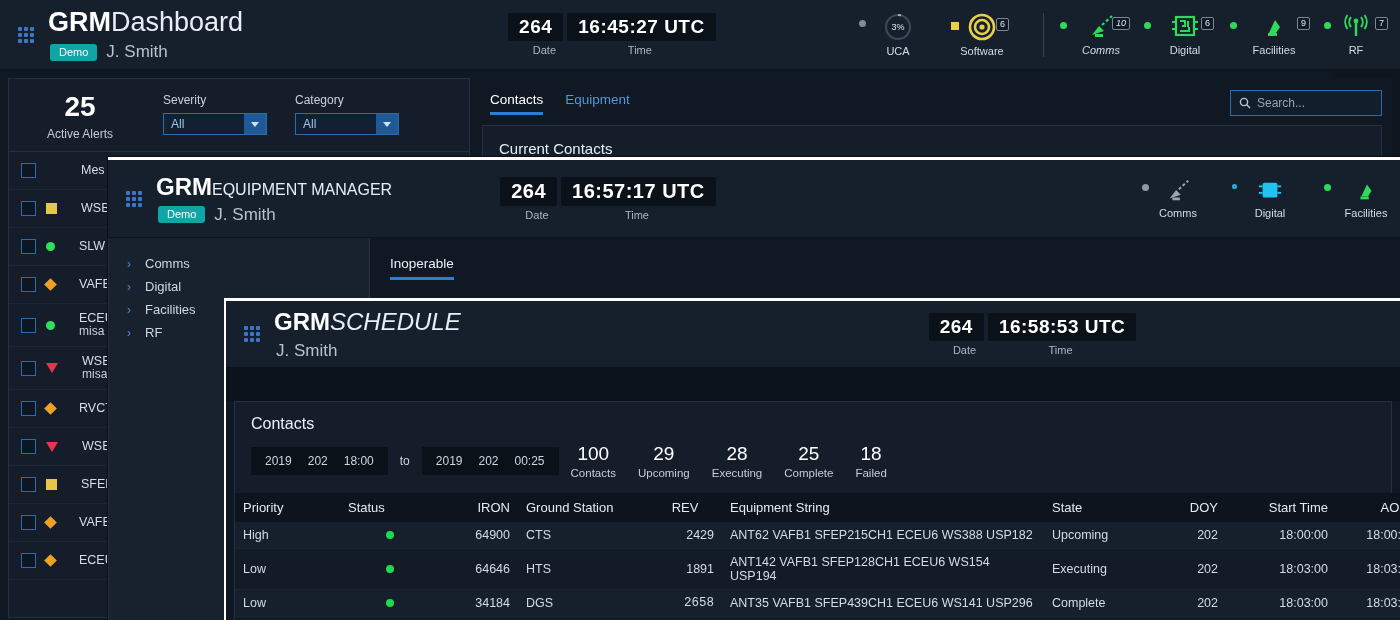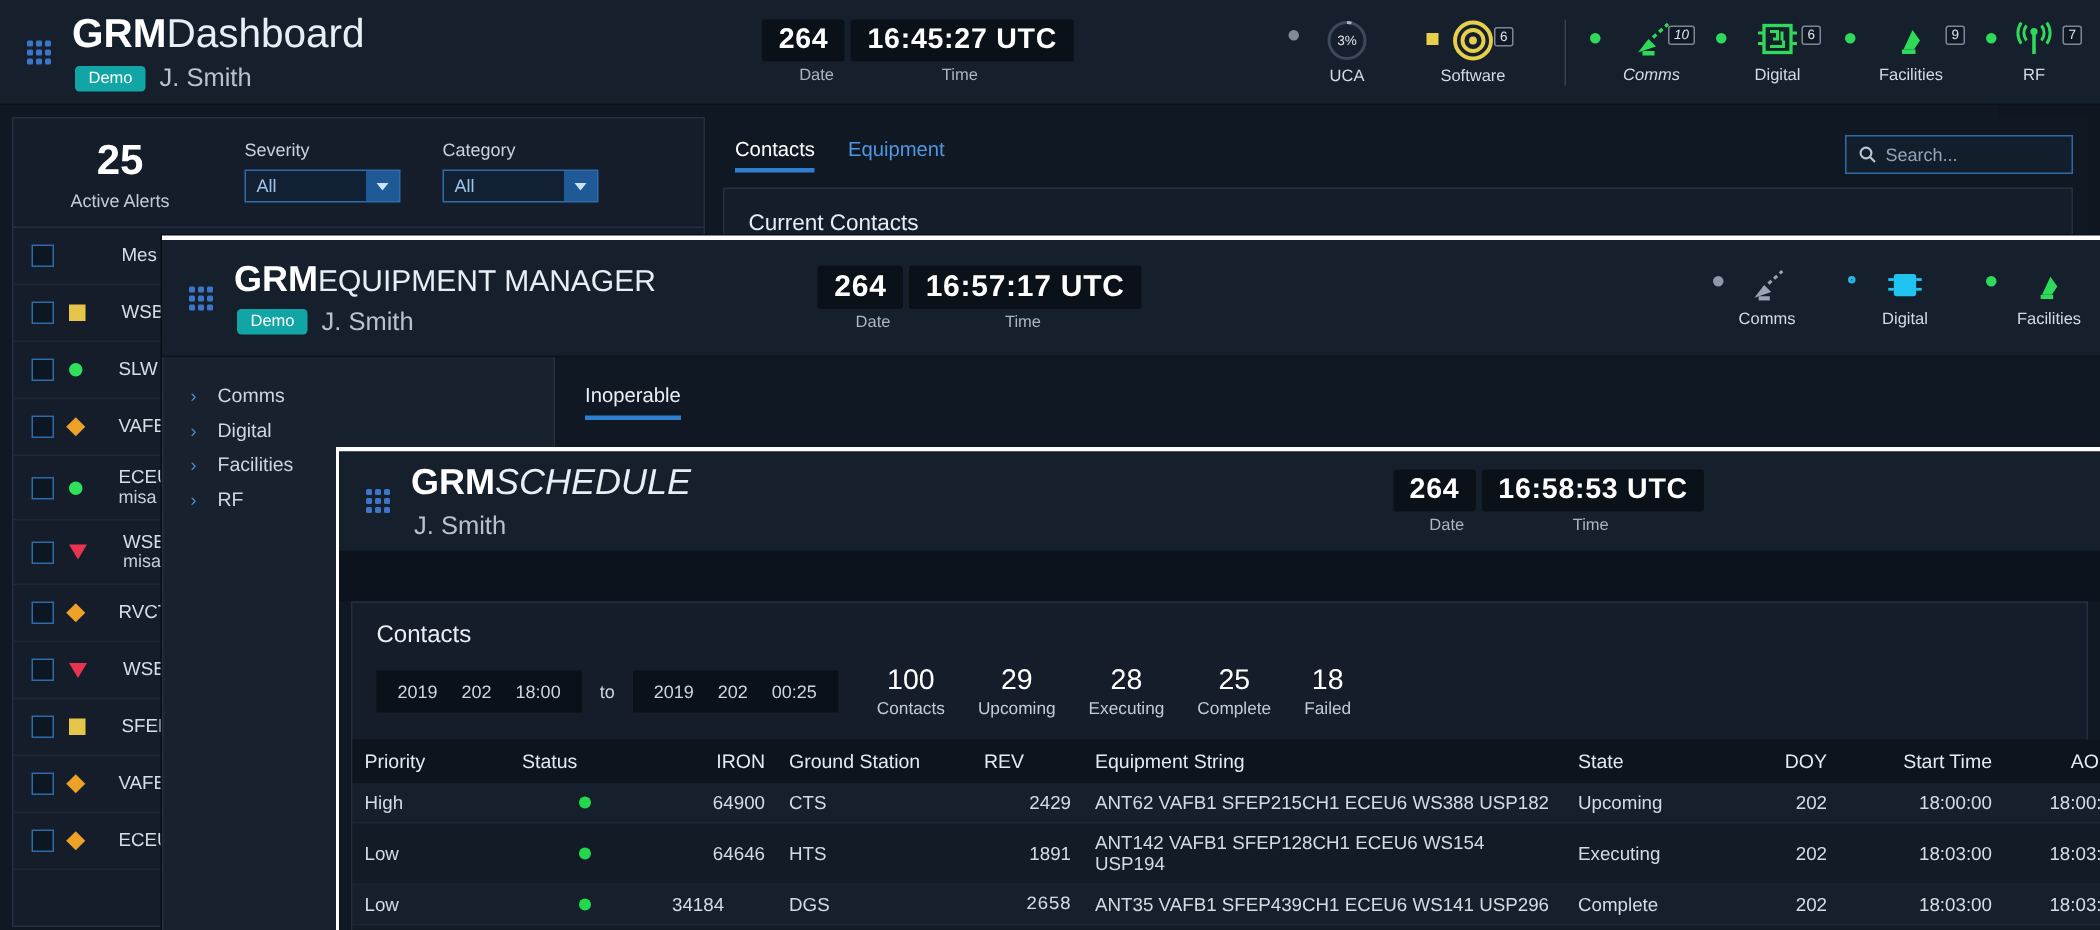--- a/index.html
+++ b/index.html
@@ -121,21 +121,21 @@
   
   #sched { left: 224px; top: 298px; width: 1176px; height: 322px; border-top: 3px solid #ffffff; border-left: 2px solid #ffffff; }
   #sched .hdr { height: 66px; padding: 0 18px; border-bottom: none; }
   #sched-strip { height: 34px; background: #0c131c; }
   #sched-body { background: #101823; padding: 0 8px; }
   .sched-card { background: #141d29; border: 1px solid #233042; border-bottom: none; }
   .sched-title { font-size: 16px; color: #eaf0f6; padding: 13px 16px 10px; }
   .range-row { display: flex; align-items: center; gap: 12px; padding: 0 16px 14px; }
   .range-box { background: #0b1119; display: flex; gap: 16px; padding: 7px 14px; color: #ccd6e0; font-size: 12px; }
   .to-lbl { color: #ccd6e0; font-size: 12px; }
-  .stats { display: flex; gap: 22px; margin-left: 14px; }
+  .stats { display: flex; gap: 22px; margin-left: 0; }
   .stat { display: flex; flex-direction: column; align-items: center; }
   .stat-num { font-size: 19px; color: #ffffff; }
   .stat-txt { font-size: 11.5px; color: #c3ccd6; margin-top: 2px; }
 
   table.sched { width: 100%; border-collapse: collapse; font-size: 12.5px; table-layout: fixed; }
   table.sched th {
     background: #0d141d; color: #e3eaf2; font-weight: normal; text-align: left;
     padding: 7px 8px; font-size: 13px;
   }
   table.sched td { padding: 6px 8px; color: #d3dce5; border-bottom: 1px solid #1c2633; }
@@ -368,21 +368,21 @@
           <i></i>
           <i></i>
           <i></i>
           <i></i>
           <i></i>
           <i></i>
       </div>
       <div style="display:flex;flex-direction:column;">
         <div class="brand">
           <span class="b1" style="font-size:24px;">GRM</span>
-          <span class="b2" style="font-size:20px;"> EQUIPMENT MANAGER</span>
+          <span class="b2" style="font-size:16px;"> EQUIPMENT MANAGER</span>
         </div>
         <div style="display:flex;align-items:center;gap:9px;margin-top:4px;margin-left:2px;">
           <span class="badge-demo">Demo</span>
           <span class="user">J. Smith</span>
         </div>
       </div>
 
       <div class="dt-wrap" style="margin-left:108px;">
         <div class="dt-row">
           <div class="dt-box" style="font-size:20px;">264</div>
@@ -540,21 +540,21 @@
               <col style="width:62px">
               <col style="width:110px">
               <col style="width:80px">
           </colgroup>
           <thead>
               <tr id="sched-head">
                 <th>Priority</th>
                 <th>Status</th>
                 <th style="text-align: right;">IRON</th>
                 <th>Ground Station</th>
-                <th style="text-align: left;">REV</th>
+                <th style="text-align: center;">REV</th>
                 <th>Equipment String</th>
                 <th>State</th>
                 <th style="text-align: right;">DOY</th>
                 <th style="text-align: right;">Start Time</th>
                 <th style="text-align: right;">AOS</th>
               </tr>
             </thead>
           <tbody id="sched-rows">
               <tr>
                 <td>High</td>
@@ -576,21 +576,21 @@
                 <td style="text-align: right;">1891</td>
                 <td>ANT142 VAFB1 SFEP128CH1 ECEU6 WS154 USP194</td>
                 <td>Executing</td>
                 <td style="text-align: right;">202</td>
                 <td style="text-align: right;">18:03:00</td>
                 <td style="text-align: right;">18:03:0</td>
               </tr>
               <tr>
                 <td>Low</td>
                 <td style="text-align: center;"><span class="dot-ok"></span></td>
-                <td style="">34184</td>
+                <td style="text-align: right;">34184</td>
                 <td>DGS</td>
                 <td style="text-align: right; font-family: Liberation Mono, monospace;">2658</td>
                 <td>ANT35 VAFB1 SFEP439CH1 ECEU6 WS141 USP296</td>
                 <td>Complete</td>
                 <td style="text-align: right;">202</td>
                 <td style="text-align: right;">18:03:00</td>
                 <td style="text-align: right;">18:03:0</td>
               </tr>
               <tr>
                 <td>High</td>

